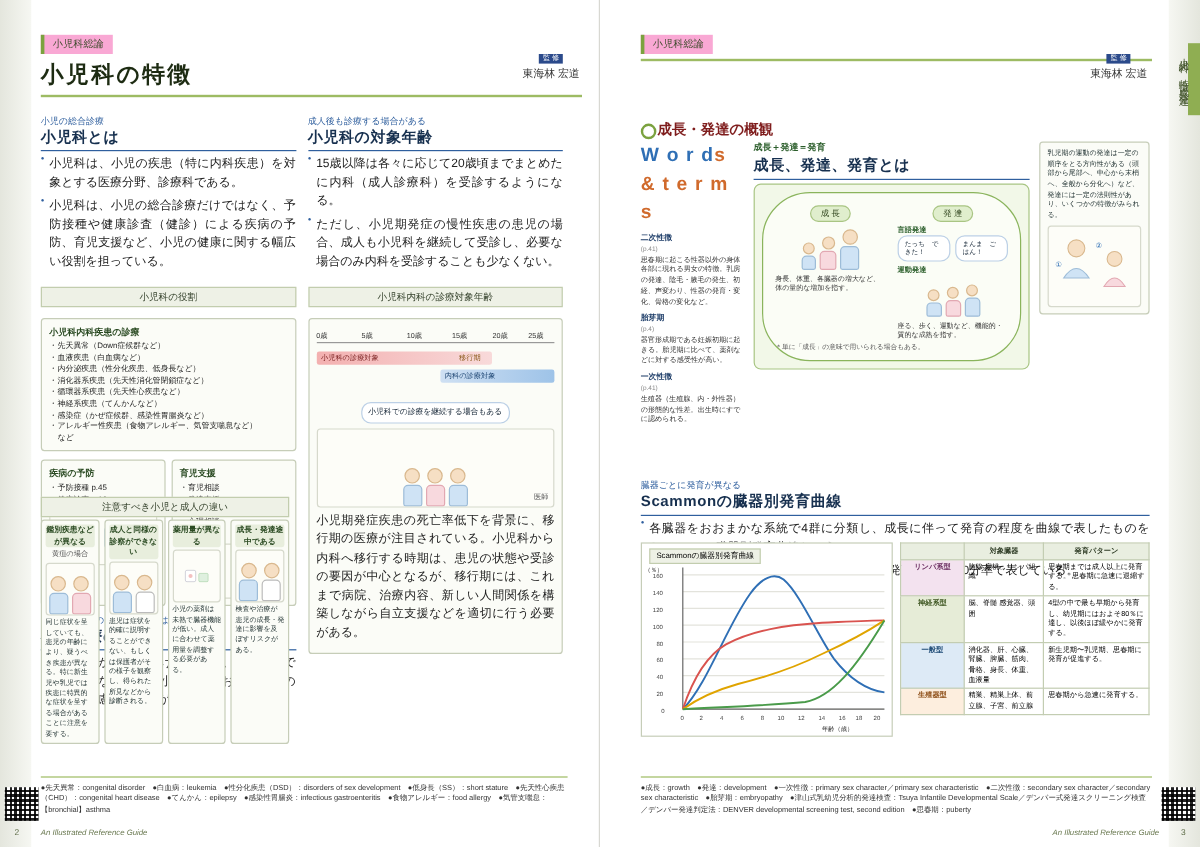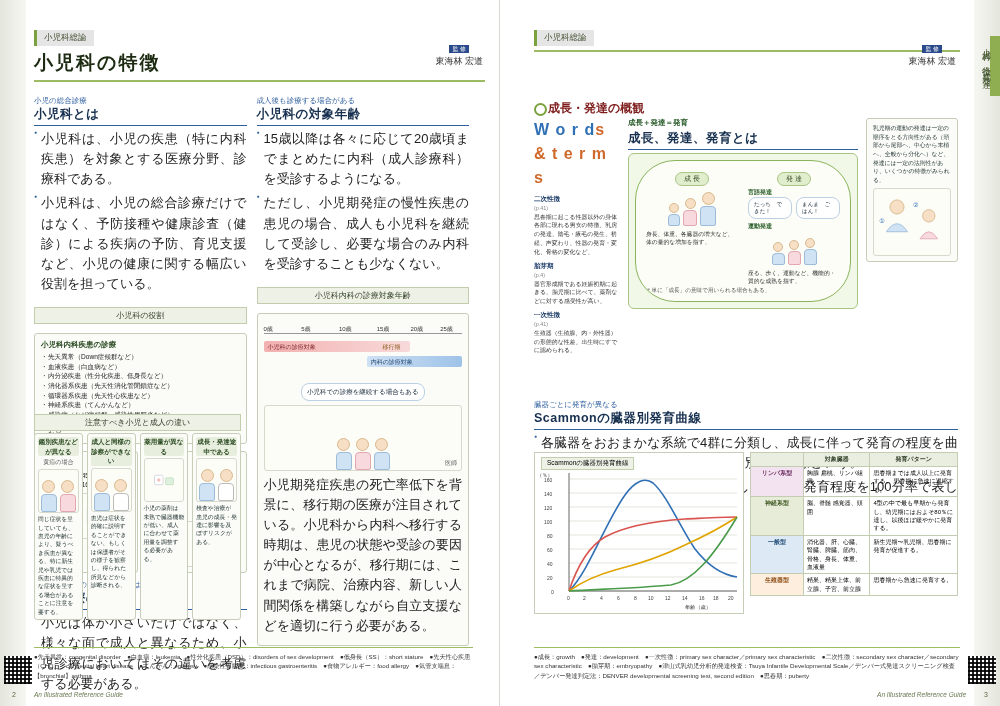--- a/index.html
+++ b/index.html
@@ -7,38 +7,38 @@
   .spread{position:relative;width:1000px;height:706px;display:flex;}
   .page{position:relative;background:#fff;box-sizing:border-box;}
   .page.left{width:500px;height:706px;border-right:1px solid #d8d8d2;}
   .page.right{width:500px;height:706px;}
   .edge{position:absolute;top:0;bottom:0;width:26px;background:#eef1e9;}
   .edge.l{left:0;background:linear-gradient(90deg,#e4e6dd,#f6f7f2);}
   .edge.r{right:0;background:linear-gradient(270deg,#e4e6dd,#f6f7f2);}
 
   
   .hdr{position:absolute;left:34px;right:14px;top:26px;}
-  .hdr .tag{font-size:8.5px;color:#3c4a2a;background:#e5e5e5;display:inline-block;padding:2px 7px;border-left:3px solid #7ba23f;}
+  .hdr .tag{font-size:8.5px;color:#3c4a2a;background:#f9a8d4;display:inline-block;padding:2px 7px;border-left:3px solid #7ba23f;}
   .hdr h1{margin:4px 0 0 0;font-size:19px;font-weight:700;letter-spacing:2px;color:#1d2b12;}
   .hdr .rule{height:2px;background:#9dbb63;margin-top:4px;}
   .author{position:absolute;right:16px;top:44px;text-align:center;font-size:7px;color:#333;line-height:1.3;}
   .author .lbl{background:#2b4a8b;color:#fff;font-size:6px;padding:1px 3px;}
   .author .nm{font-size:9px;margin-top:2px;}
 
   
   .thumb{position:absolute;right:2px;top:42px;width:22px;text-align:center;font-size:8.5px;color:#3f5128;writing-mode:vertical-rl;letter-spacing:2px;line-height:22px;}
   .thumbbar{position:absolute;right:0;top:36px;width:10px;height:60px;background:#8fae52;}
 
   
   .cols{position:absolute;left:34px;right:30px;top:96px;bottom:62px;display:flex;gap:10px;}
   .col{flex:1;display:flex;flex-direction:column;gap:7px;}
 
   .sec-h{font-size:12.5px;font-weight:700;color:#17304f;border-bottom:1.5px solid #2f5f9e;padding-bottom:2px;margin-bottom:3px;letter-spacing:.5px;}
   .sec-h .small{display:block;font-size:7.5px;font-weight:400;color:#2f5f9e;letter-spacing:0;}
-  .p{font-size:13px;line-height:1.55;color:#222;text-align:justify;margin:0 0 4px 0;}
+  .p{font-size:10px;line-height:1.55;color:#222;text-align:justify;margin:0 0 4px 0;}
   .p.bul{padding-left:7px;position:relative;}
   .p.bul:before{content:"●";position:absolute;left:0;top:0;color:#2f5f9e;font-size:5px;}
 
   .boxttl{font-size:8px;background:#eef1e6;border:1px solid #c2cdae;text-align:center;padding:2px;color:#33402a;margin:2px 0;}
   .box{border:1px solid #c6cdb8;background:#fbfcf7;border-radius:3px;padding:5px 6px;font-size:7px;line-height:1.5;color:#233;}
   .box .ttl{font-size:7.5px;font-weight:700;color:#2a4a22;margin-bottom:2px;}
   .listline{font-size:6.6px;line-height:1.45;color:#222;}
   .listline div{position:relative;padding-left:7px;}
   .listline div:before{content:"・";position:absolute;left:0;}
 

